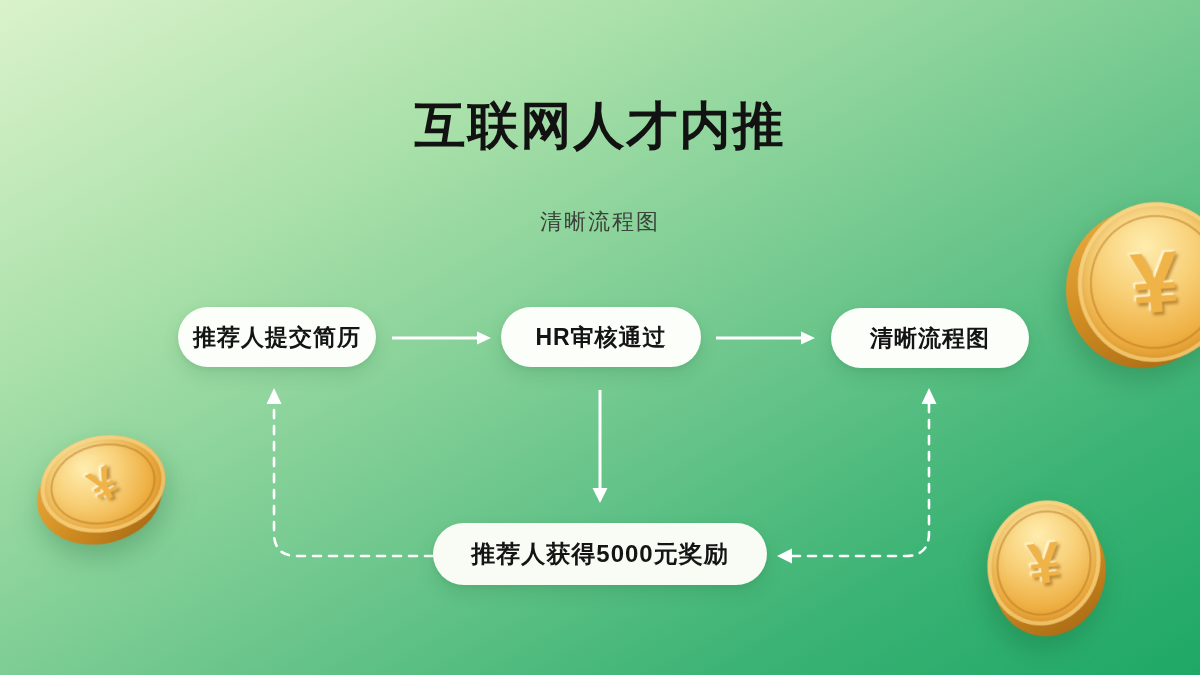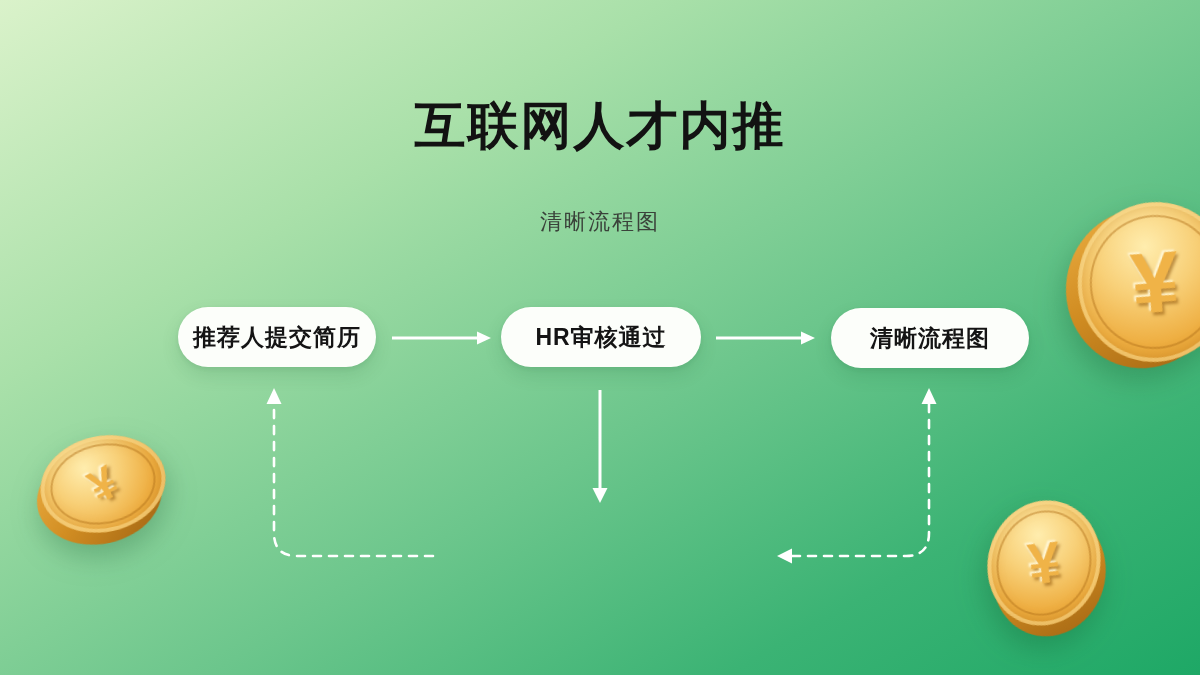--- a/index.html
+++ b/index.html
@@ -95,20 +95,21 @@
     <g fill="#ffffff" stroke="#ffffff">
       <path d="M 792 556 H 906 Q 929 556 929 533 V 404" fill="none" stroke-width="2.6" stroke-dasharray="8 8" stroke-linecap="round"></path>
       <polygon points="921.5,404 936.5,404 929,388" stroke="none"></polygon>
       <polygon points="792,548.5 792,563.5 777,556" stroke="none"></polygon>
     </g>
   </svg>
 
   <div class="node" id="node-submit">推荐人提交简历</div>
   <div class="node" id="node-review">HR审核通过</div>
   <div class="node" id="node-onboard">清晰流程图</div>
+  <div class="node" id="node-reward">推荐人获得5000元奖励</div>
 
   <div class="coin" id="coin-top-right">
     <div class="coin-edge"></div>
     <div class="coin-face">
       <div class="coin-ring"></div>
       <span class="coin-symbol">¥</span>
     </div>
   </div>
 
   <div class="coin" id="coin-left">

